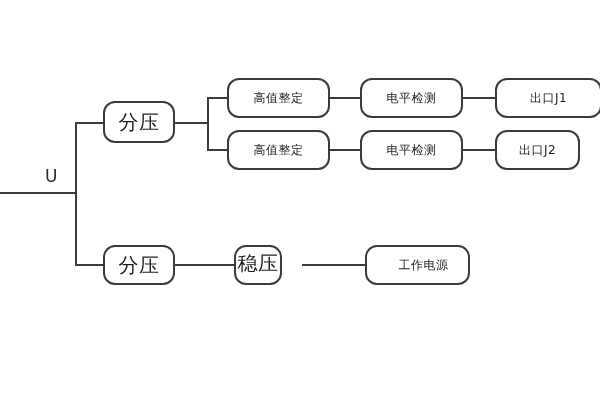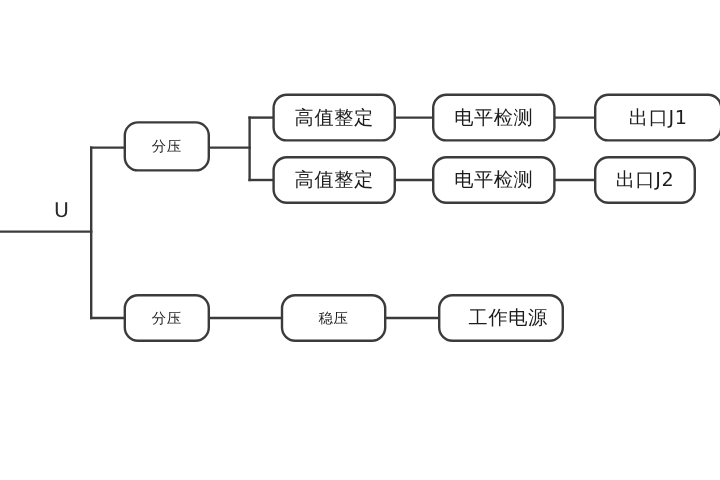--- a/index.html
+++ b/index.html
@@ -35,27 +35,27 @@
   .node-box {
     position: absolute;
     box-sizing: border-box;
     border: 2px solid #3b3b3b;
     border-radius: 12px;
     background: #ffffff;
     display: flex;
     align-items: center;
     justify-content: center;
     color: #1d1d1d;
-    font-size: 12px;
+    font-size: 20px;
     letter-spacing: 0.5px;
     white-space: nowrap;
     line-height: 1;
   }
   .node-box.wide-label {
-    font-size: 16px;
+    font-size: 12px;
   }
   .src-label {
     position: absolute;
     color: #2a2a2a;
     font-size: 17px;
     line-height: 1;
   }
   .caption {
     position: absolute;
     color: #2b2b2b;
@@ -105,21 +105,21 @@
       </div>
       <div class="node-box wide-label" style="left: 495px; top: 78px; width: 107px; height: 40px;">
         <span>出口J1</span>
       </div>
       <div class="node-box wide-label" style="left: 495px; top: 130px; width: 85px; height: 40px;">
         <span>出口J2</span>
       </div>
       <div class="node-box" style="left: 103px; top: 245px; width: 72px; height: 40px;">
         <span>分压</span>
       </div>
-      <div class="node-box" style="left: 234px; top: 245px; width: 88px; height: 40px;">
+      <div class="node-box" style="left: 234px; top: 245px; width: 48px; height: 40px; font-family: Liberation Mono, monospace;">
         <span>稳压</span>
       </div>
       <div class="node-box wide-label" style="left: 365px; top: 245px; width: 105px; height: 40px; padding-left: 12px;">
         <span>工作电源</span>
       </div>
     </div>
 
   <div class="src-label" style="left:45px; top:168px;">U</div>
 
 

